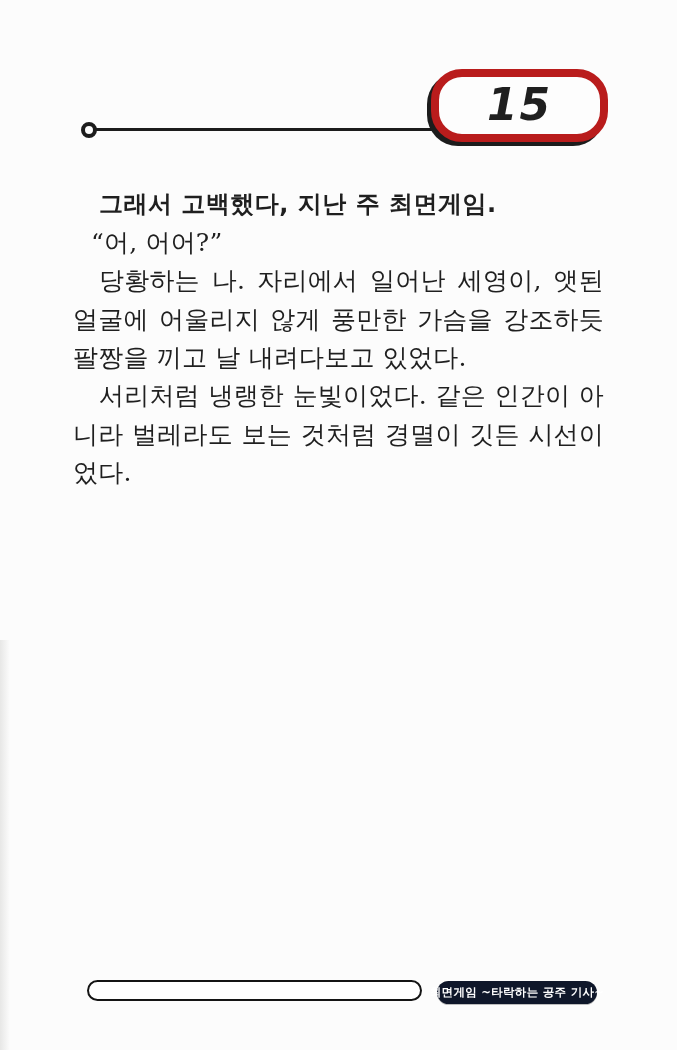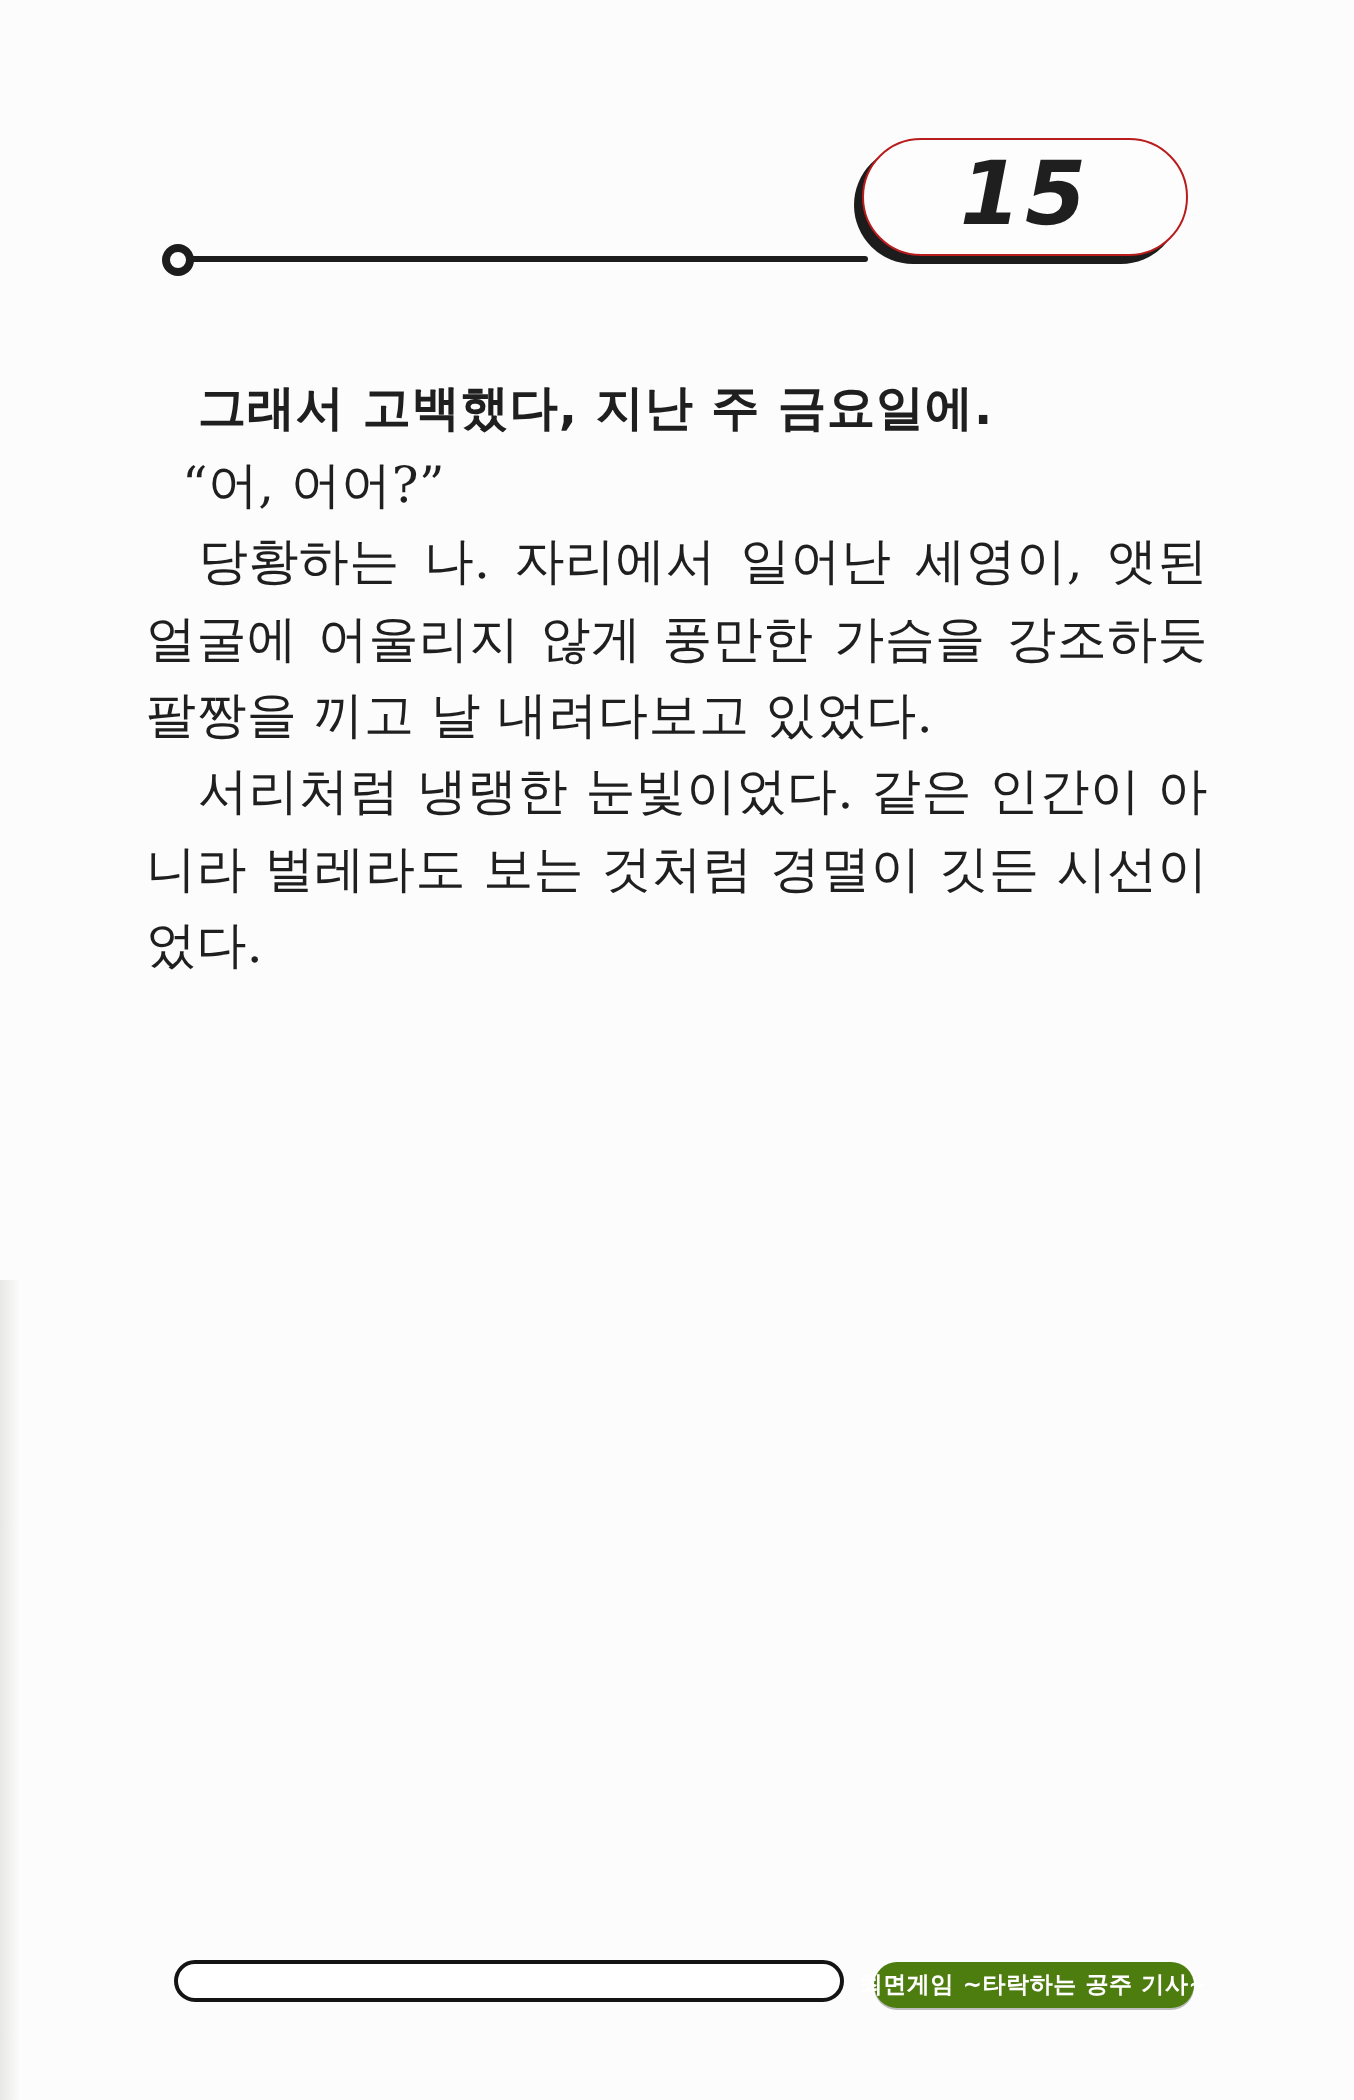--- a/index.html
+++ b/index.html
@@ -49,21 +49,21 @@
     border: 4.5px solid #1c1c1c;
     border-radius: 50%;
   }
   .chapter-pill {
     position: absolute;
     left: 431px;
     top: 69px;
     width: 161px;
     height: 57px;
     background: #fdfdfd;
-    border: 1px solid #b91c1c;
+    border: 8px solid #b91c1c;
     border-radius: 31px;
     box-shadow: -4px 4px 0 0 #1c1c1c;
     display: flex;
     align-items: center;
     justify-content: center;
   }
   .chapter-num {
     font-family: "DejaVu Sans", sans-serif;
     font-weight: 700;
     font-style: italic;
@@ -104,21 +104,21 @@
     background: #ffffff;
     border: 2.5px solid #141414;
     border-radius: 12px;
   }
   .footer-badge {
     position: absolute;
     left: 437px;
     top: 981px;
     width: 160px;
     height: 23px;
-    background: #4d7c0f;
+    background: #0f172a;
     border-radius: 12px;
     display: flex;
     align-items: center;
     justify-content: center;
     box-shadow: 0 1px 0 rgba(0,0,0,0.25);
   }
   .footer-badge span {
     color: #ffffff;
     font-family: "DejaVu Sans", sans-serif;
     font-size: 11.5px;
@@ -134,21 +134,21 @@
 
   <div class="scan-shadow"></div>
 
   <div class="header-ring"></div>
   <div class="header-rule"></div>
   <div class="chapter-pill">
     <span class="chapter-num">15</span>
   </div>
 
   <div class="text-block">
-    <p class="para emph gap-before">그래서 고백했다, 지난 주 금요일에.</p>
+    <p class="para emph gap-before">그래서 고백했다, 지난 주 최면게임.</p>
     <p class="para dialogue">“어, 어어?”</p>
     <p class="para">당황하는 나. 자리에서 일어난 세영이, 앳된 얼굴에 어울리지 않게 풍만한 가슴을 강조하듯 팔짱을 끼고 날 내려다보고 있었다.</p>
     <p class="para">서리처럼 냉랭한 눈빛이었다. 같은 인간이 아니라 벌레라도 보는 것처럼 경멸이 깃든 시선이었다.</p>
   </div>
 
   <div class="footer-bar"></div>
   <div class="footer-badge">
     <span>최면게임 ~타락하는 공주 기사~</span>
   </div>
 

